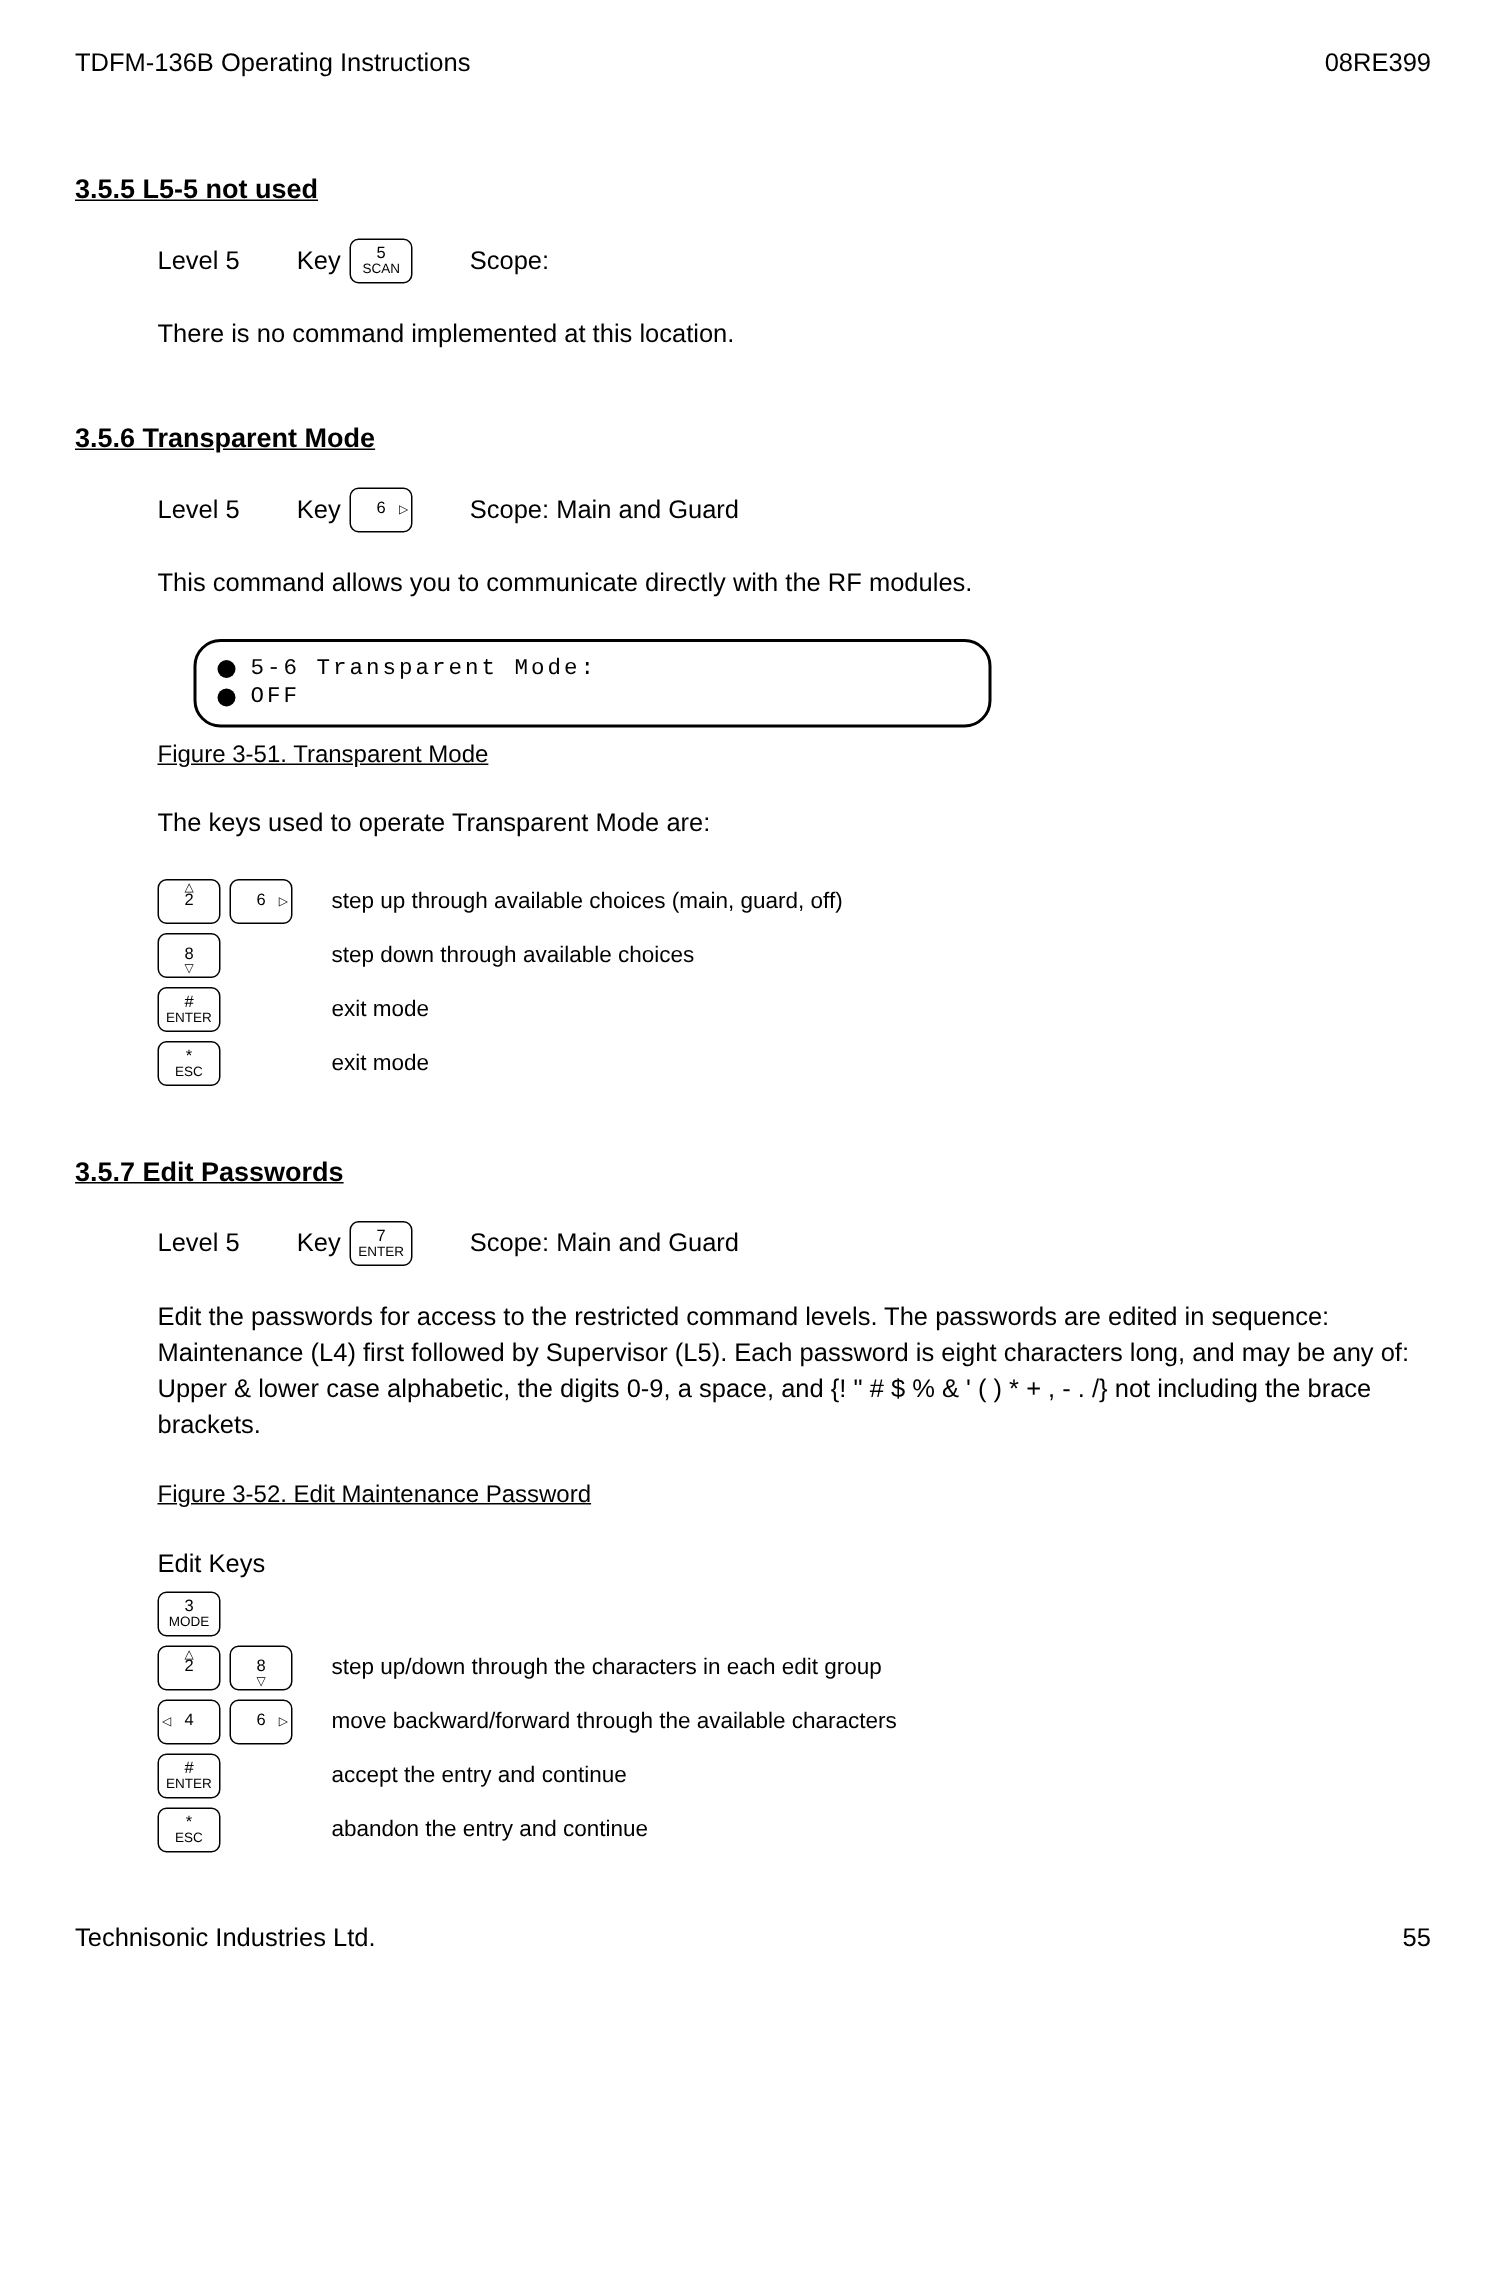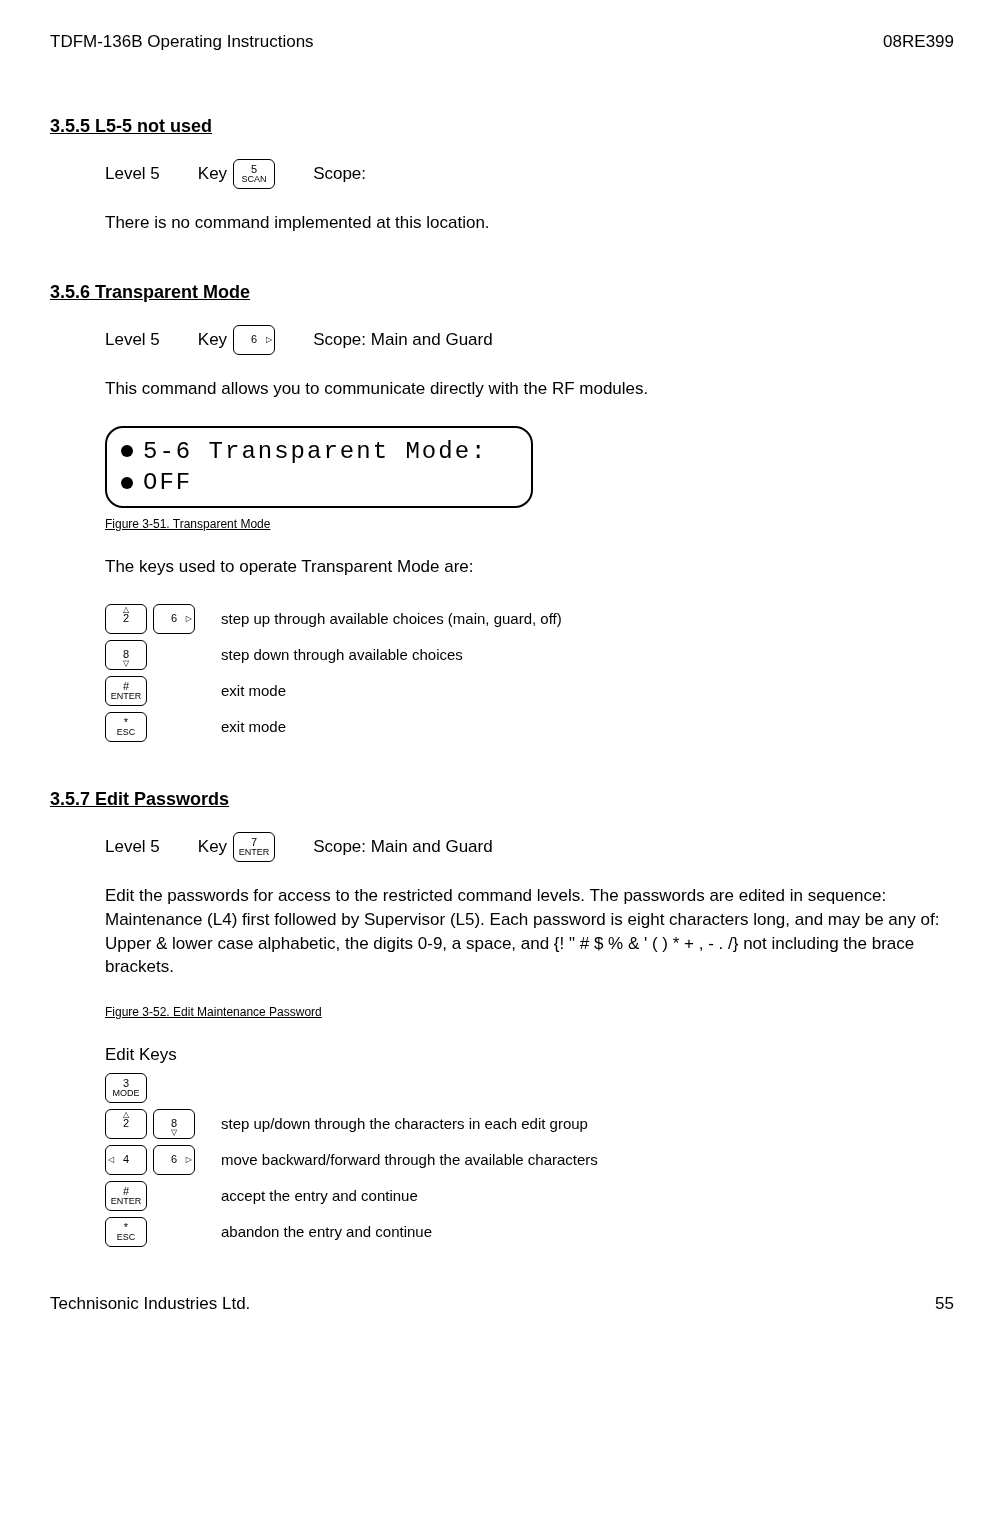--- a/index.html
+++ b/index.html
@@ -22,28 +22,29 @@
       border: 1.5px solid #000; border-radius: 6px;
       min-width: 42px; height: 30px; font-size: 12px;
       flex-direction: column; line-height: 1; padding: 2px 4px;
       position: relative;
     }
     .key-btn .top { font-size: 11px; }
     .key-btn .bot { font-size: 9px; }
     .para { margin-bottom: 25px; }
     .lcd-box {
       border: 2.5px solid #000; border-radius: 18px;
-      width: 428px; padding: 8px 14px;
-      font-family: 'Courier New', monospace; font-size: 24px;
+      width: 532px; padding: 8px 14px;
+      font-family: 'Courier New', monospace; font-size: 15px;
       line-height: 1.3; margin-bottom: 8px;
       letter-spacing: 2px;
+      margin-left: 24px;
     }
     .lcd-line { display: flex; align-items: center; gap: 10px; }
     .dot { width: 12px; height: 12px; background: #000; border-radius: 50%; flex-shrink: 0; }
-    .fig-caption { text-decoration: underline; margin-bottom: 22px; font-size: 12px; }
+    .fig-caption { text-decoration: underline; margin-bottom: 22px; font-size: 16px; }
     .key-table { display: flex; flex-direction: column; gap: 6px; margin-bottom: 30px; }
     .key-row { display: flex; align-items: center; gap: 10px; }
     .key-row .desc { margin-left: 10px; font-size: 15px; }
     .key-cluster { display: flex; gap: 6px; min-width: 96px; }
     .section-gap { margin-bottom: 45px; }
     .edit-keys-head { margin-bottom: 6px; }
     .arrow-up::before { content:"△"; font-size:8px; position:absolute; top:1px; }
     .arrow-down::after { content:"▽"; font-size:8px; position:absolute; bottom:1px; }
     .arrow-left::before { content:"◁"; font-size:8px; position:absolute; left:2px; }
     .arrow-right::after { content:"▷"; font-size:8px; position:absolute; right:2px; }

